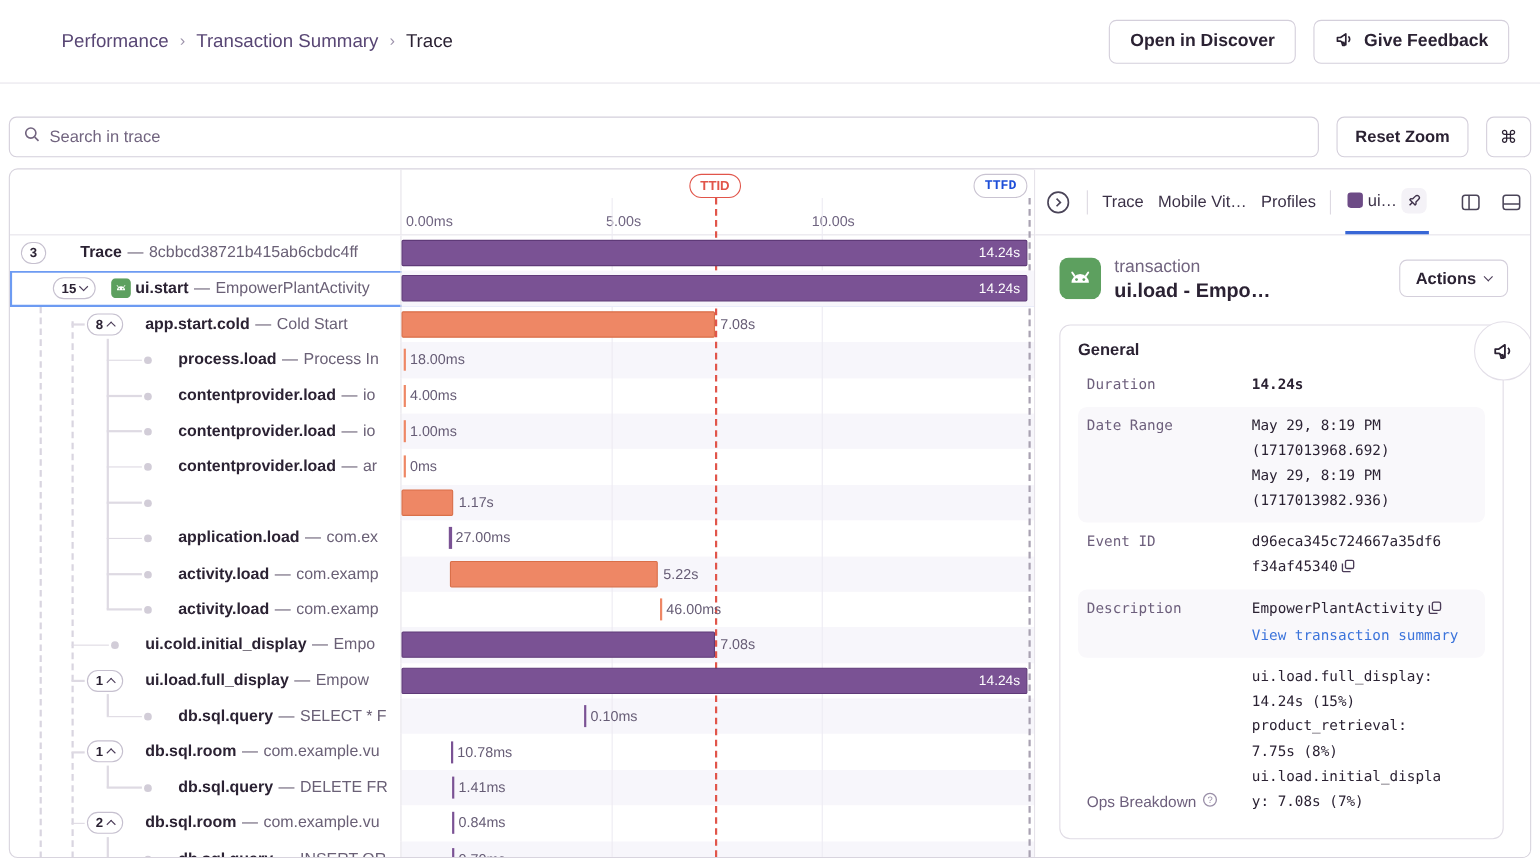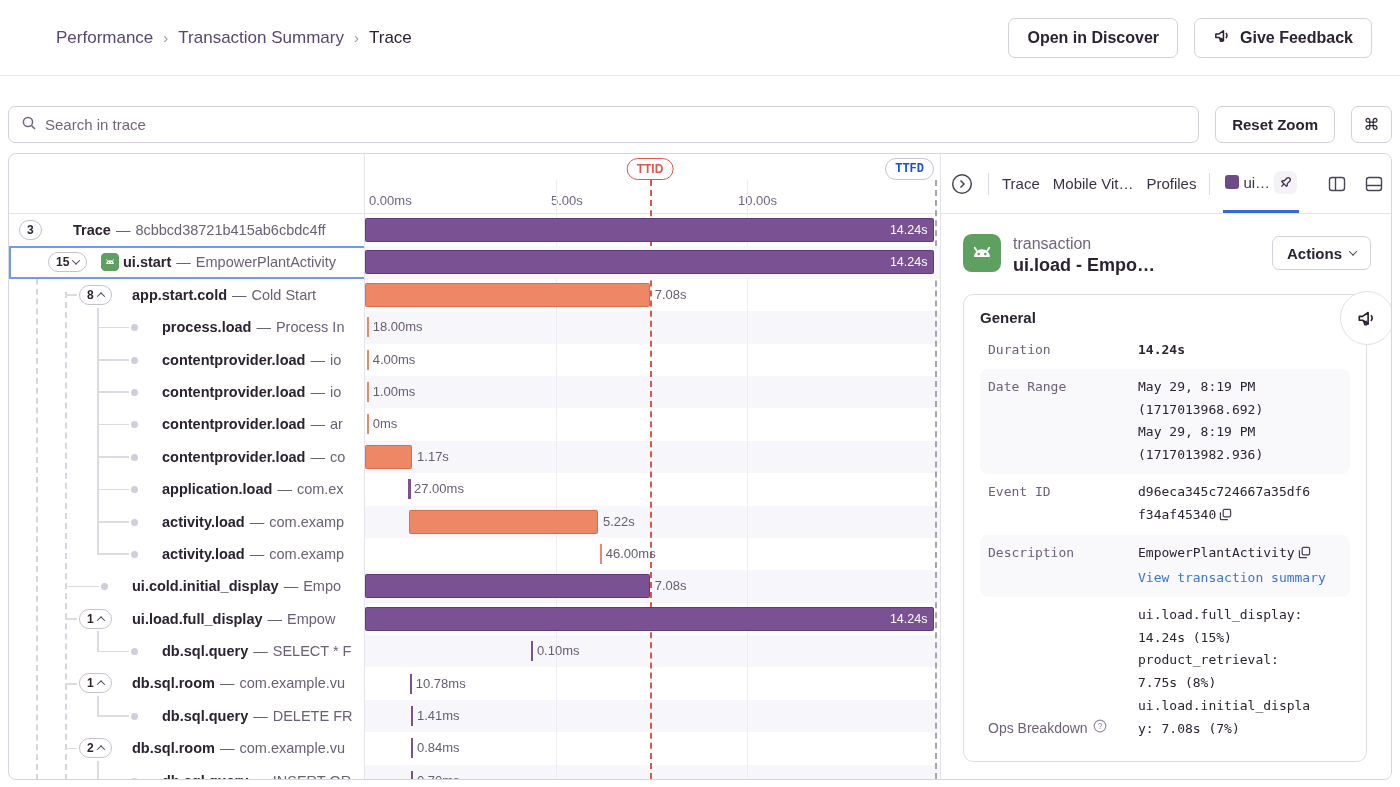--- a/index.html
+++ b/index.html
@@ -72,21 +72,21 @@
   .rtabs { height:60px; flex:none; border-bottom:1px solid #e6e3ea; display:flex; align-items:center; padding:0 12px 0 8px; gap:13px; }
   .rtab { font-size:15px; color:#3b3147; cursor:pointer; white-space:nowrap; }
   .vsep { width:1px; height:22px; background:#ddd9e2; flex:none; }
   .icbtn { background:none; border:none; cursor:pointer; display:flex; align-items:center; padding:2px; }
   .active-wrap { align-self:stretch; display:flex; align-items:center; gap:4px; border-bottom:3px solid #3867d6; padding:0 2px; }
   .swatch { width:14px; height:14px; border-radius:3px; background:#6d4b86; flex:none; }
   .pinbox { background:#f4f2f7; border-radius:6px; padding:3px; display:flex; cursor:pointer; }
   .rspacer { flex:1; }
 
   .rbody { flex:1; overflow:hidden; }
-  .txnrow { display:flex; align-items:center; gap:12px; padding:20px 20px 12px 22px; position:relative; }
+  .txnrow { display:flex; align-items:flex-start; gap:12px; padding:20px 20px 12px 22px; position:relative; }
   .txn-type { font-size:16px; color:#71647f; }
   .txn-title { font-size:18px; font-weight:700; color:#2b2233; margin-top:2px; }
   .actions-btn { position:absolute; right:20px; top:22px; height:34px; padding:0 14px; border:1px solid #d4cfdb; border-radius:7px; background:#fff; font-size:15px; font-weight:700; font-family:inherit; color:#2b2233; display:flex; align-items:center; gap:8px; cursor:pointer; }
 
   .card { position:relative; margin:6px 24px 0 22px; border:1px solid #e0dce5; border-radius:10px; padding:14px 16px; }
   .card-title { font-size:15px; font-weight:700; margin-bottom:6px; }
   .fbcircle { position:absolute; top:-4px; right:-28px; width:54px; height:54px; border-radius:50%; background:#fff; border:1px solid #e3dfe8; display:flex; align-items:center; justify-content:center; cursor:pointer; z-index:2; }
   .kvrow { display:flex; padding:7px 8px; border-radius:8px; }
   .kvrow.shaded { background:#f9f8fb; }
   .kvkey { width:150px; flex:none; font-family:"DejaVu Sans Mono", monospace; font-size:13px; color:#6d5f7c; line-height:1.75; }
@@ -230,21 +230,20 @@
               <span class="dot" style="left: 122px;"></span>
               <span class="rowtext" style="left: 153px;"><span class="nm">contentprovider.load</span><span class="dash">—</span><span class="ds">ar</span></span>
             </div>
             <div class="wcell"></div>
           </div>
           <div class="wtick orange" style="left: 357.722px; top: 200.4px;"></div>
           <span class="outlabel" style="left: 363.722px; top: 194.4px;">0ms</span>
           <div class="trow striped">
             <div class="tcell">
               <span class="dot" style="left: 122px;"></span>
-              <span class="rowtext" style="left: 153px;"><span class="nm">contentprovider.load</span><span class="dash">—</span><span class="ds">co</span></span>
             </div>
             <div class="wcell"></div>
           </div>
           <div class="wbar orange" style="left: 356px; width: 47.068px; top: 230.8px;"></div>
           <span class="outlabel" style="left: 408.068px; top: 226.8px;">1.17s</span>
           <div class="trow">
             <div class="tcell">
               <span class="dot" style="left: 122px;"></span>
               <span class="rowtext" style="left: 153px;"><span class="nm">application.load</span><span class="dash">—</span><span class="ds">com.ex</span></span>
             </div>

